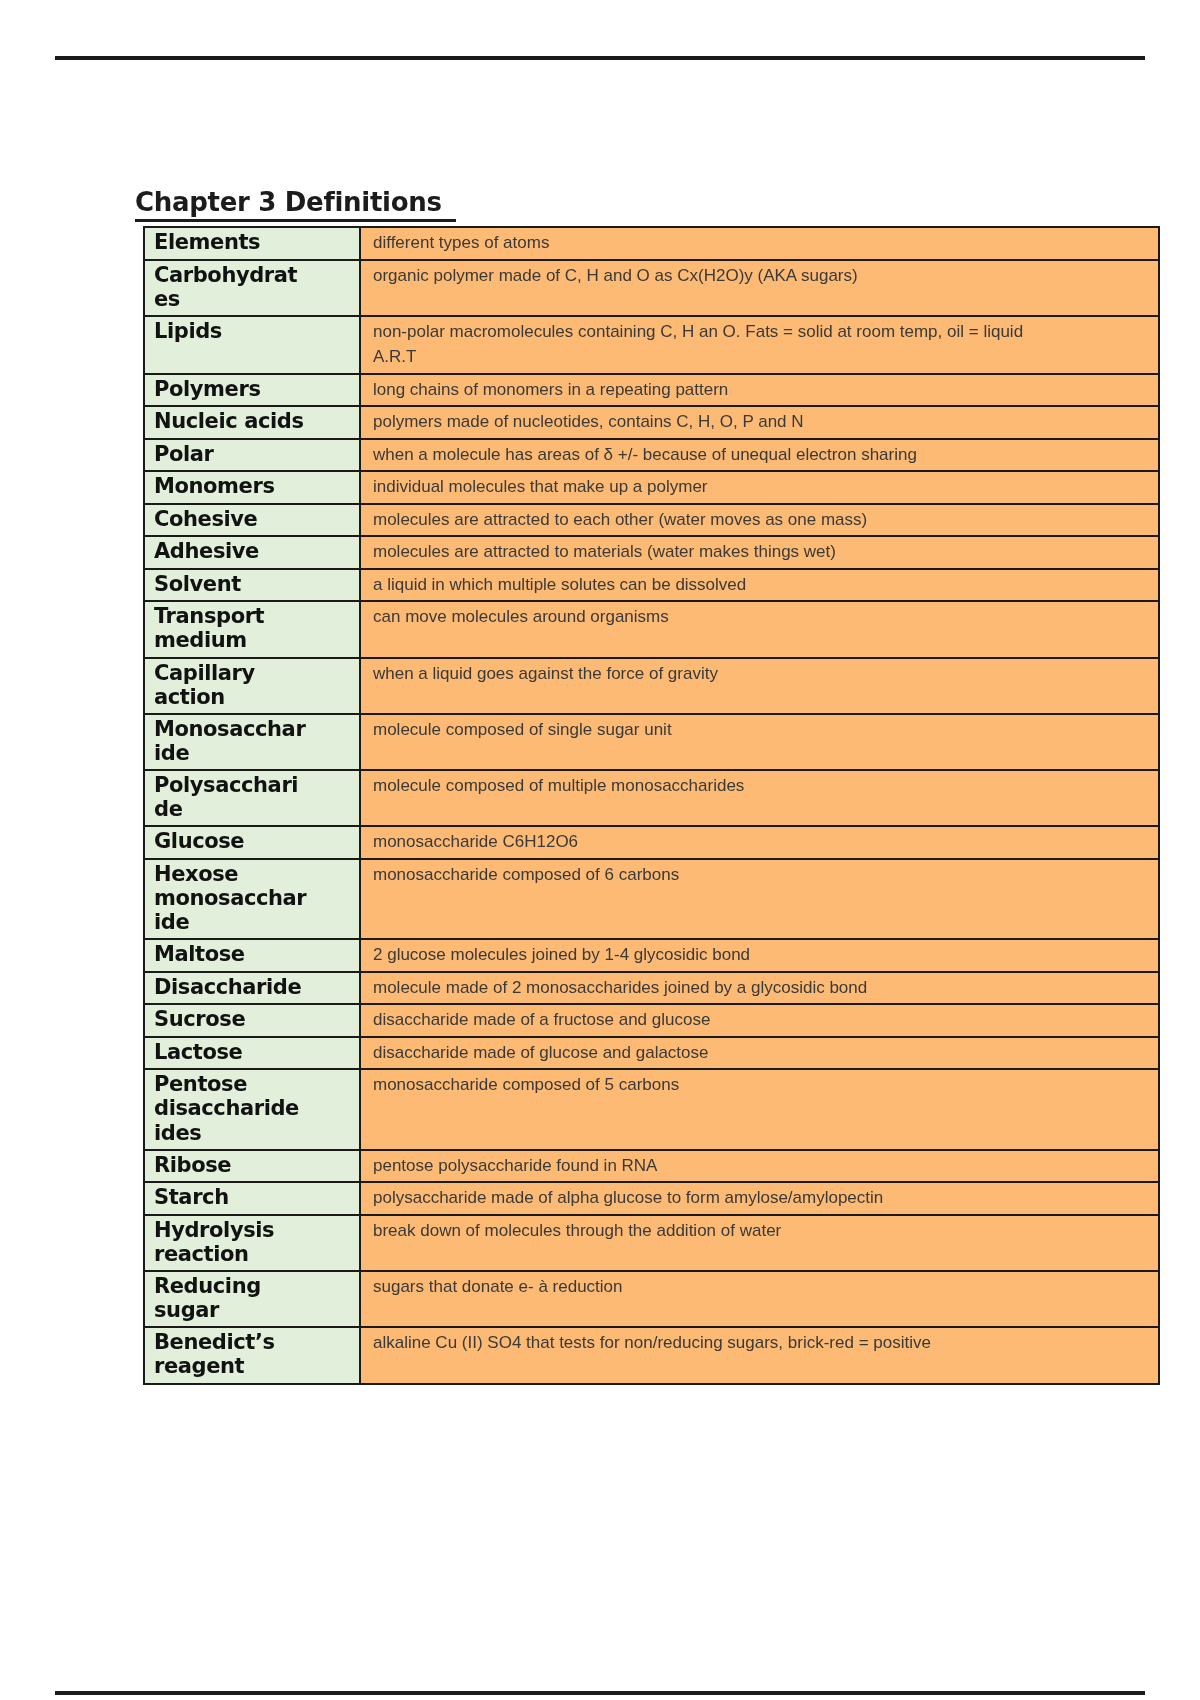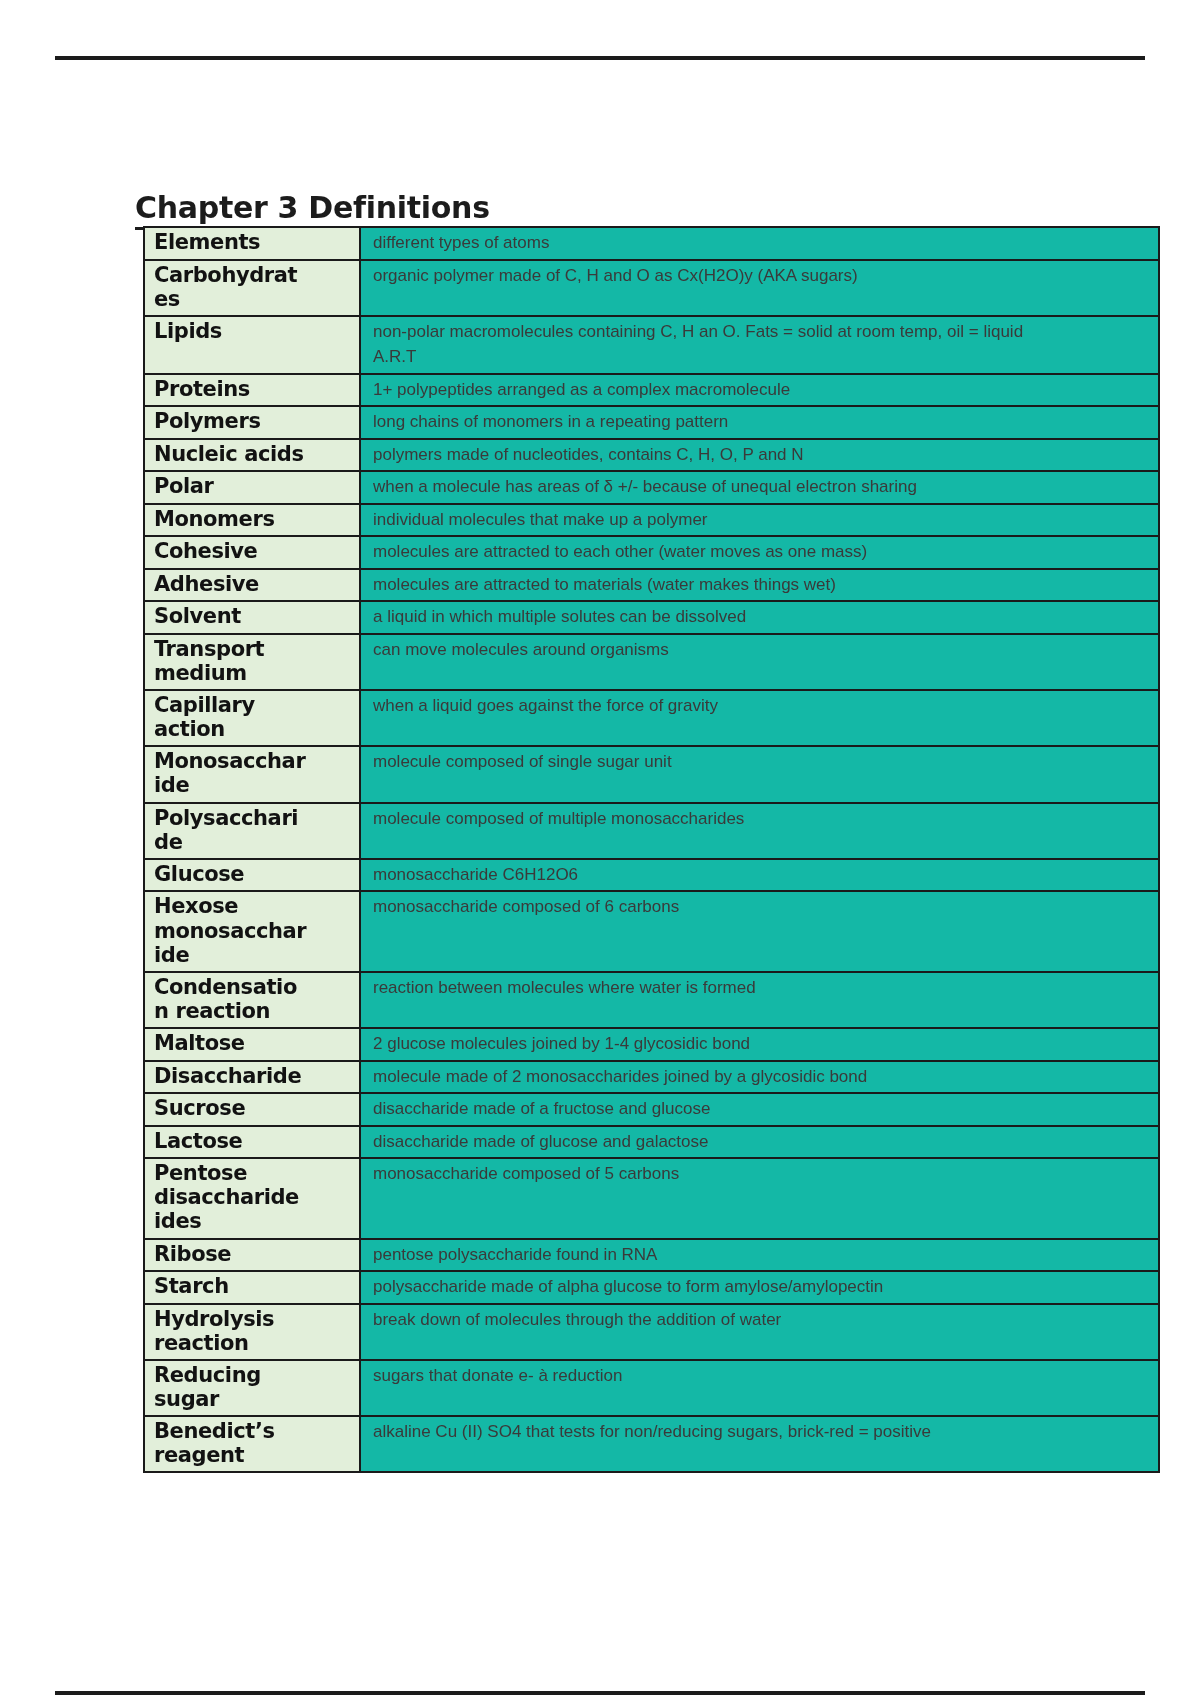--- a/index.html
+++ b/index.html
@@ -18,21 +18,21 @@
     height: 4px;
     background: #1b1b1b;
   }
   .rule-top { top: 56px; }
   .rule-bottom { top: 1691px; }
   .page-title {
     position: absolute;
     left: 135px;
     top: 170px;
     font-family: "DejaVu Sans", sans-serif;
-    font-size: 30px;
+    font-size: 26px;
     font-weight: bold;
     color: #1c1c1c;
     letter-spacing: -0.3px;
     display: inline-block;
     border-bottom: 3px solid #1c1c1c;
     padding-right: 14px;
     padding-bottom: 2px;
   }
   table.def-table {
     position: absolute;
@@ -53,21 +53,21 @@
     background: #e2efda;
     font-family: "DejaVu Sans", sans-serif;
     font-weight: bold;
     font-size: 21px;
     line-height: 1.15;
     color: #121212;
     padding: 2px 6px 4px 9px;
     letter-spacing: -0.4px;
   }
   td.definition-cell {
-    background: #14b8a6;
+    background: #fdba74;
     font-size: 17px;
     line-height: 1.5;
     color: #3a3a3a;
     padding: 2px 10px 3px 12px;
   }
 </style>
 </head>
 <body>
 
 <div class="rule rule-top"></div>
@@ -84,24 +84,20 @@
     <td class="term-cell">Carbohydrat
 es</td>
     <td class="definition-cell">organic polymer made of C, H and O as Cx(H2O)y (AKA sugars)</td>
   </tr>
       <tr>
     <td class="term-cell">Lipids</td>
     <td class="definition-cell">non-polar macromolecules containing C, H an O. Fats = solid at room temp, oil = liquid
 A.R.T</td>
   </tr>
       <tr>
-    <td class="term-cell">Proteins</td>
-    <td class="definition-cell">1+ polypeptides arranged as a complex macromolecule</td>
-  </tr>
-      <tr>
     <td class="term-cell">Polymers</td>
     <td class="definition-cell">long chains of monomers in a repeating pattern</td>
   </tr>
       <tr>
     <td class="term-cell">Nucleic acids</td>
     <td class="definition-cell">polymers made of nucleotides, contains C, H, O, P and N</td>
   </tr>
       <tr>
     <td class="term-cell">Polar</td>
     <td class="definition-cell">when a molecule has areas of δ +/- because of unequal electron sharing</td>
@@ -146,25 +142,20 @@
     <td class="term-cell">Glucose</td>
     <td class="definition-cell">monosaccharide C6H12O6</td>
   </tr>
       <tr>
     <td class="term-cell">Hexose
 monosacchar
 ide</td>
     <td class="definition-cell">monosaccharide composed of 6 carbons</td>
   </tr>
       <tr>
-    <td class="term-cell">Condensatio
-n reaction</td>
-    <td class="definition-cell">reaction between molecules where water is formed</td>
-  </tr>
-      <tr>
     <td class="term-cell">Maltose</td>
     <td class="definition-cell">2 glucose molecules joined by 1-4 glycosidic bond</td>
   </tr>
       <tr>
     <td class="term-cell">Disaccharide</td>
     <td class="definition-cell">molecule made of 2 monosaccharides joined by a glycosidic bond</td>
   </tr>
       <tr>
     <td class="term-cell">Sucrose</td>
     <td class="definition-cell">disaccharide made of a fructose and glucose</td>

